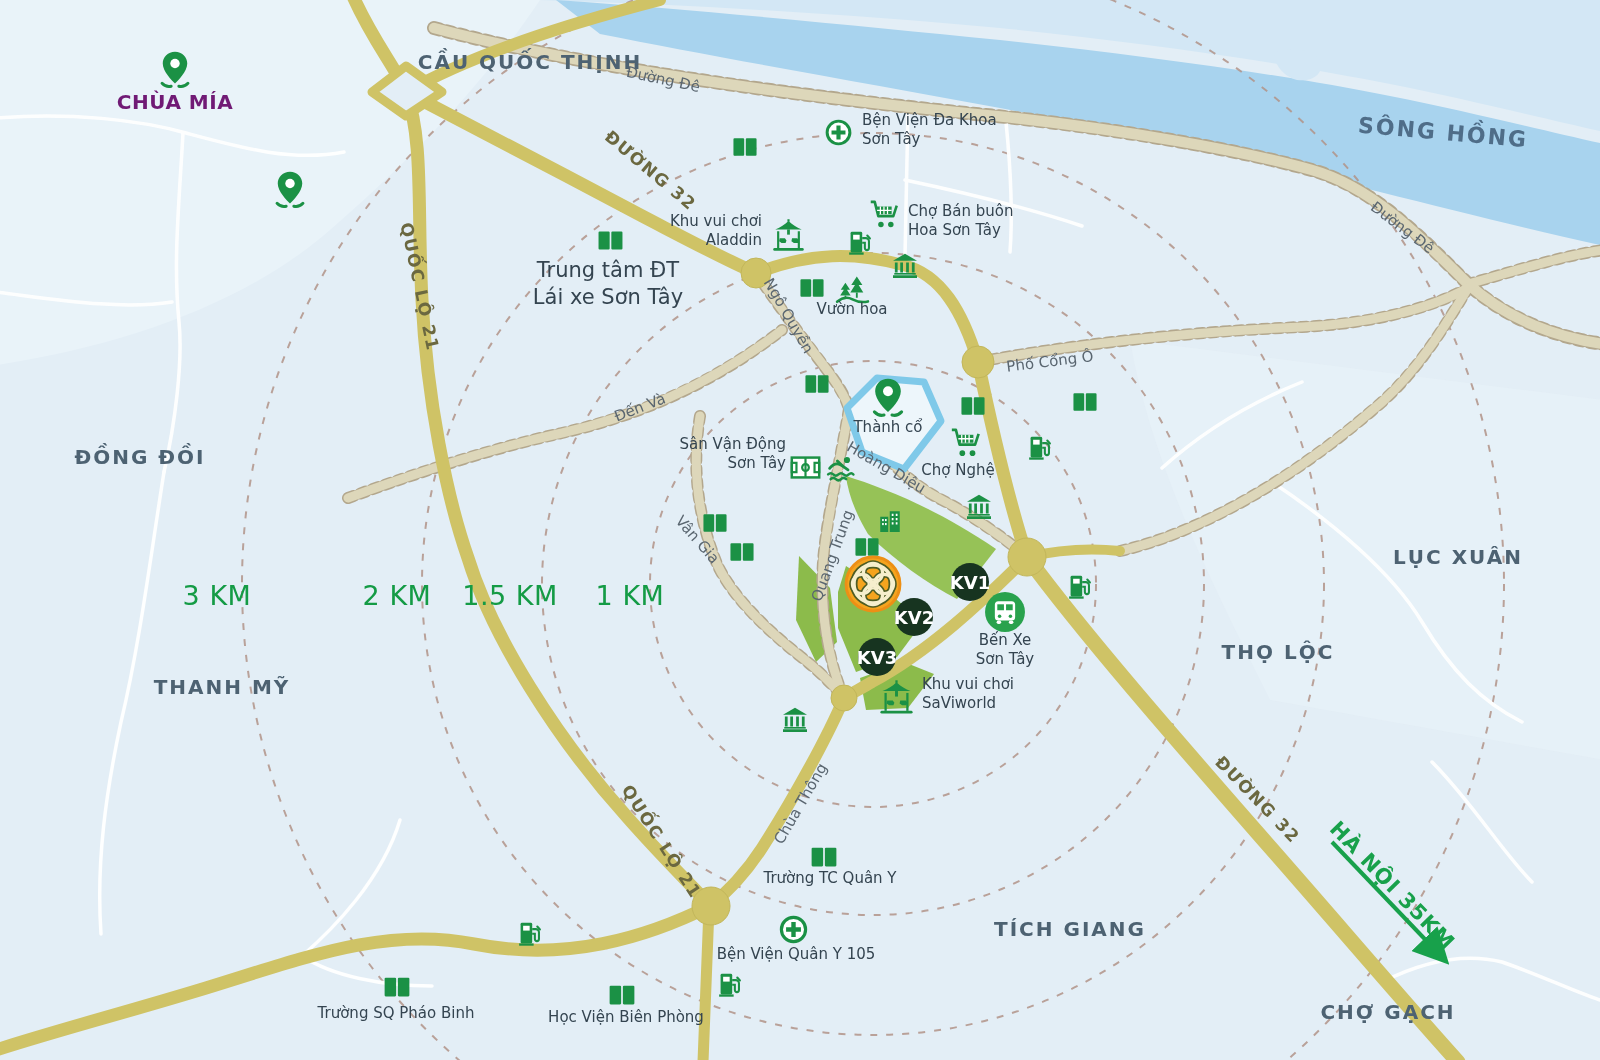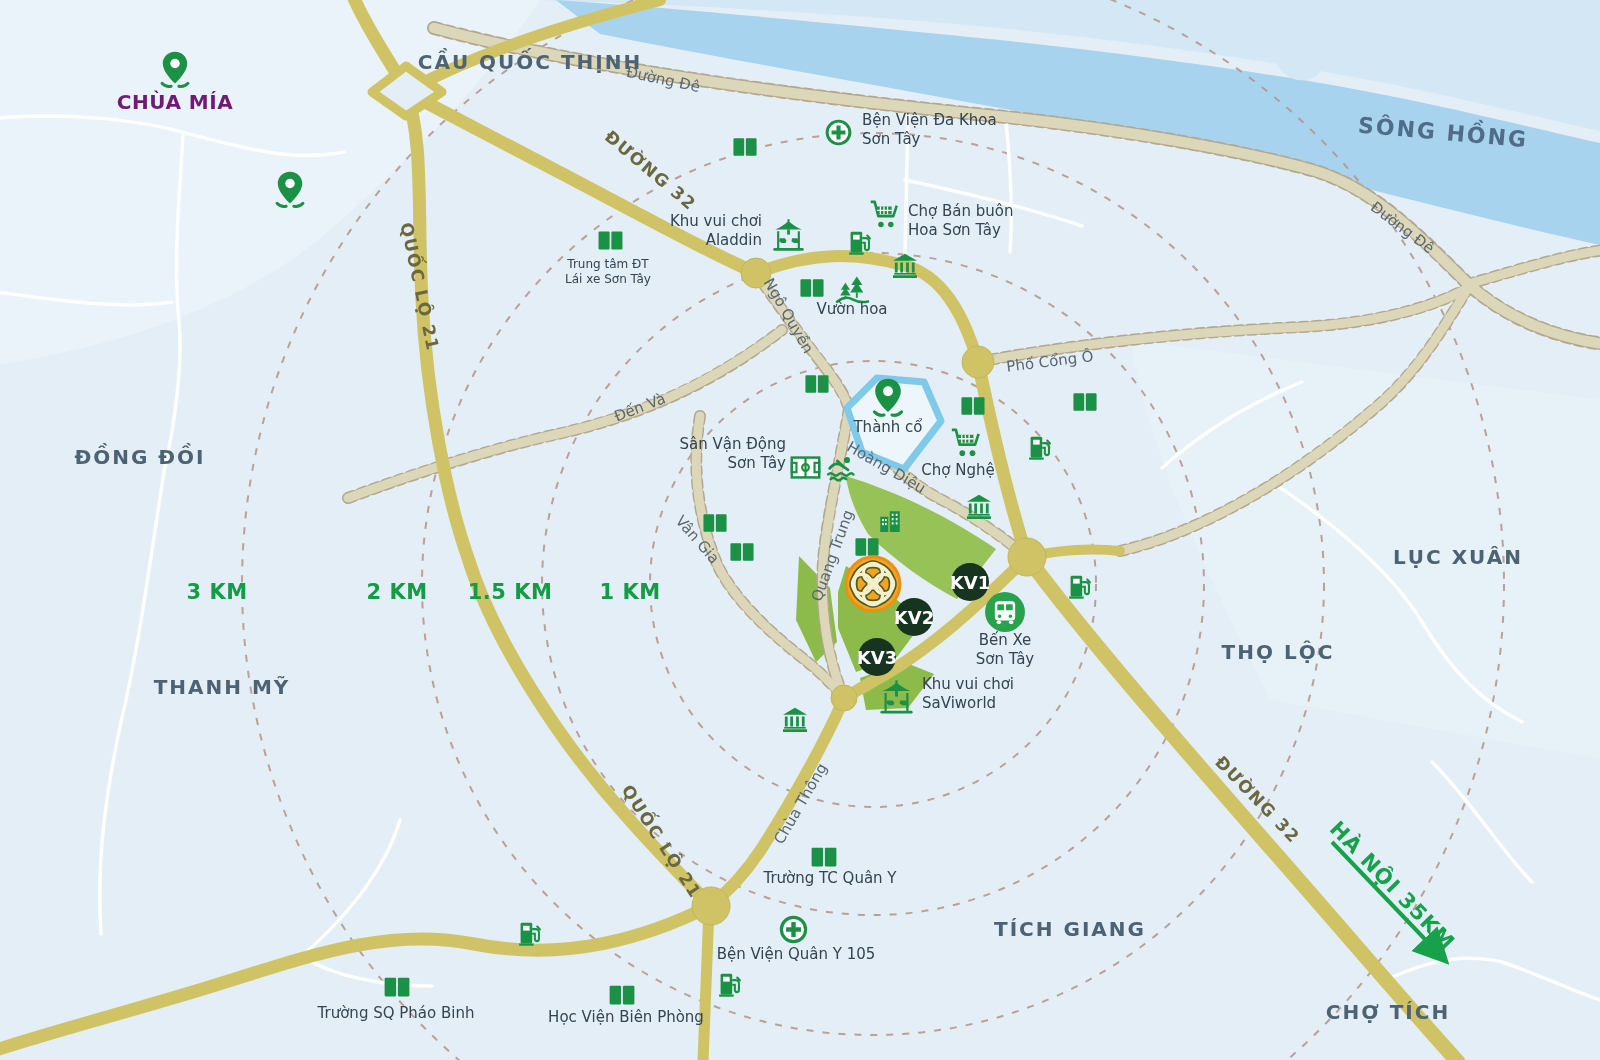--- a/index.html
+++ b/index.html
@@ -10,27 +10,27 @@
     --dist:#149b45; --circle:#b29489; --citadel:#7fc9e9;
   }
   html,body{margin:0;padding:0;}
   body{width:1600px;height:1060px;overflow:hidden;background:var(--bg);
        font-family:"DejaVu Sans","Liberation Sans",sans-serif;position:relative;}
   #map{position:absolute;left:0;top:0;width:1600px;height:1060px;}
   #overlay{position:absolute;left:0;top:0;width:1600px;height:1060px;}
   .poi{position:absolute;color:var(--green);}
   .lbl{position:absolute;white-space:nowrap;line-height:1.28;}
   .place{font-size:15px;color:#344450;}
-  .small{font-size:12px;}
+  .small{font-size:21px;}
   .major{font-size:20px;font-weight:bold;color:#701a75;letter-spacing:.5px;}
   .region{font-size:20px;font-weight:bold;color:var(--region);letter-spacing:2px;}
   .water-lbl{color:#4f6d88;font-size:22px;}
   .street{font-size:15px;color:var(--street);}
   .roadlbl{font-size:17px;font-weight:bold;color:var(--roadink);letter-spacing:1.5px;}
-  .dist{font-size:21px;font-weight:bold;color:var(--dist);letter-spacing:.5px;}
+  .dist{font-size:27px;font-weight:normal;color:var(--dist);letter-spacing:.5px;}
   .dir{font-size:21px;font-weight:bold;color:#18a14b;letter-spacing:1px;}
   .badge{position:absolute;width:38px;height:38px;border-radius:50%;background:var(--dark-badge);
          color:#fff;font-size:18px;font-weight:bold;display:flex;align-items:center;justify-content:center;}
   .a-center{transform:translateX(-50%);text-align:center;}
   .a-right{transform:translateX(-100%);text-align:right;}
   .rot{transform-origin:center center;}
 </style>
 </head>
 <body>
 
@@ -426,21 +426,21 @@
     <div class="lbl region  a-center" style="left: 1458px; top: 545px;">
       <div>LỤC XUÂN</div>
     </div>
     <div class="lbl region  a-center" style="left: 1278px; top: 640px;">
       <div>THỌ LỘC</div>
     </div>
     <div class="lbl region  a-center" style="left: 1070px; top: 917px;">
       <div>TÍCH GIANG</div>
     </div>
     <div class="lbl region  a-center" style="left: 1388px; top: 1000px;">
-      <div>CHỢ TÍCH</div>
+      <div>CHỢ GẠCH</div>
     </div>
     <div class="lbl street a-center rot" style="left: 663px; top: 80px; transform: translateX(-50%) translateY(-50%) rotate(12deg);">
       <div>Đường Đê</div>
     </div>
     <div class="lbl street a-center rot" style="left: 1402px; top: 228px; transform: translateX(-50%) translateY(-50%) rotate(37deg);">
       <div>Đường Đê</div>
     </div>
     <div class="lbl street a-center rot" style="left: 788px; top: 316px; transform: translateX(-50%) translateY(-50%) rotate(60deg);">
       <div>Ngô Quyền</div>
     </div>

